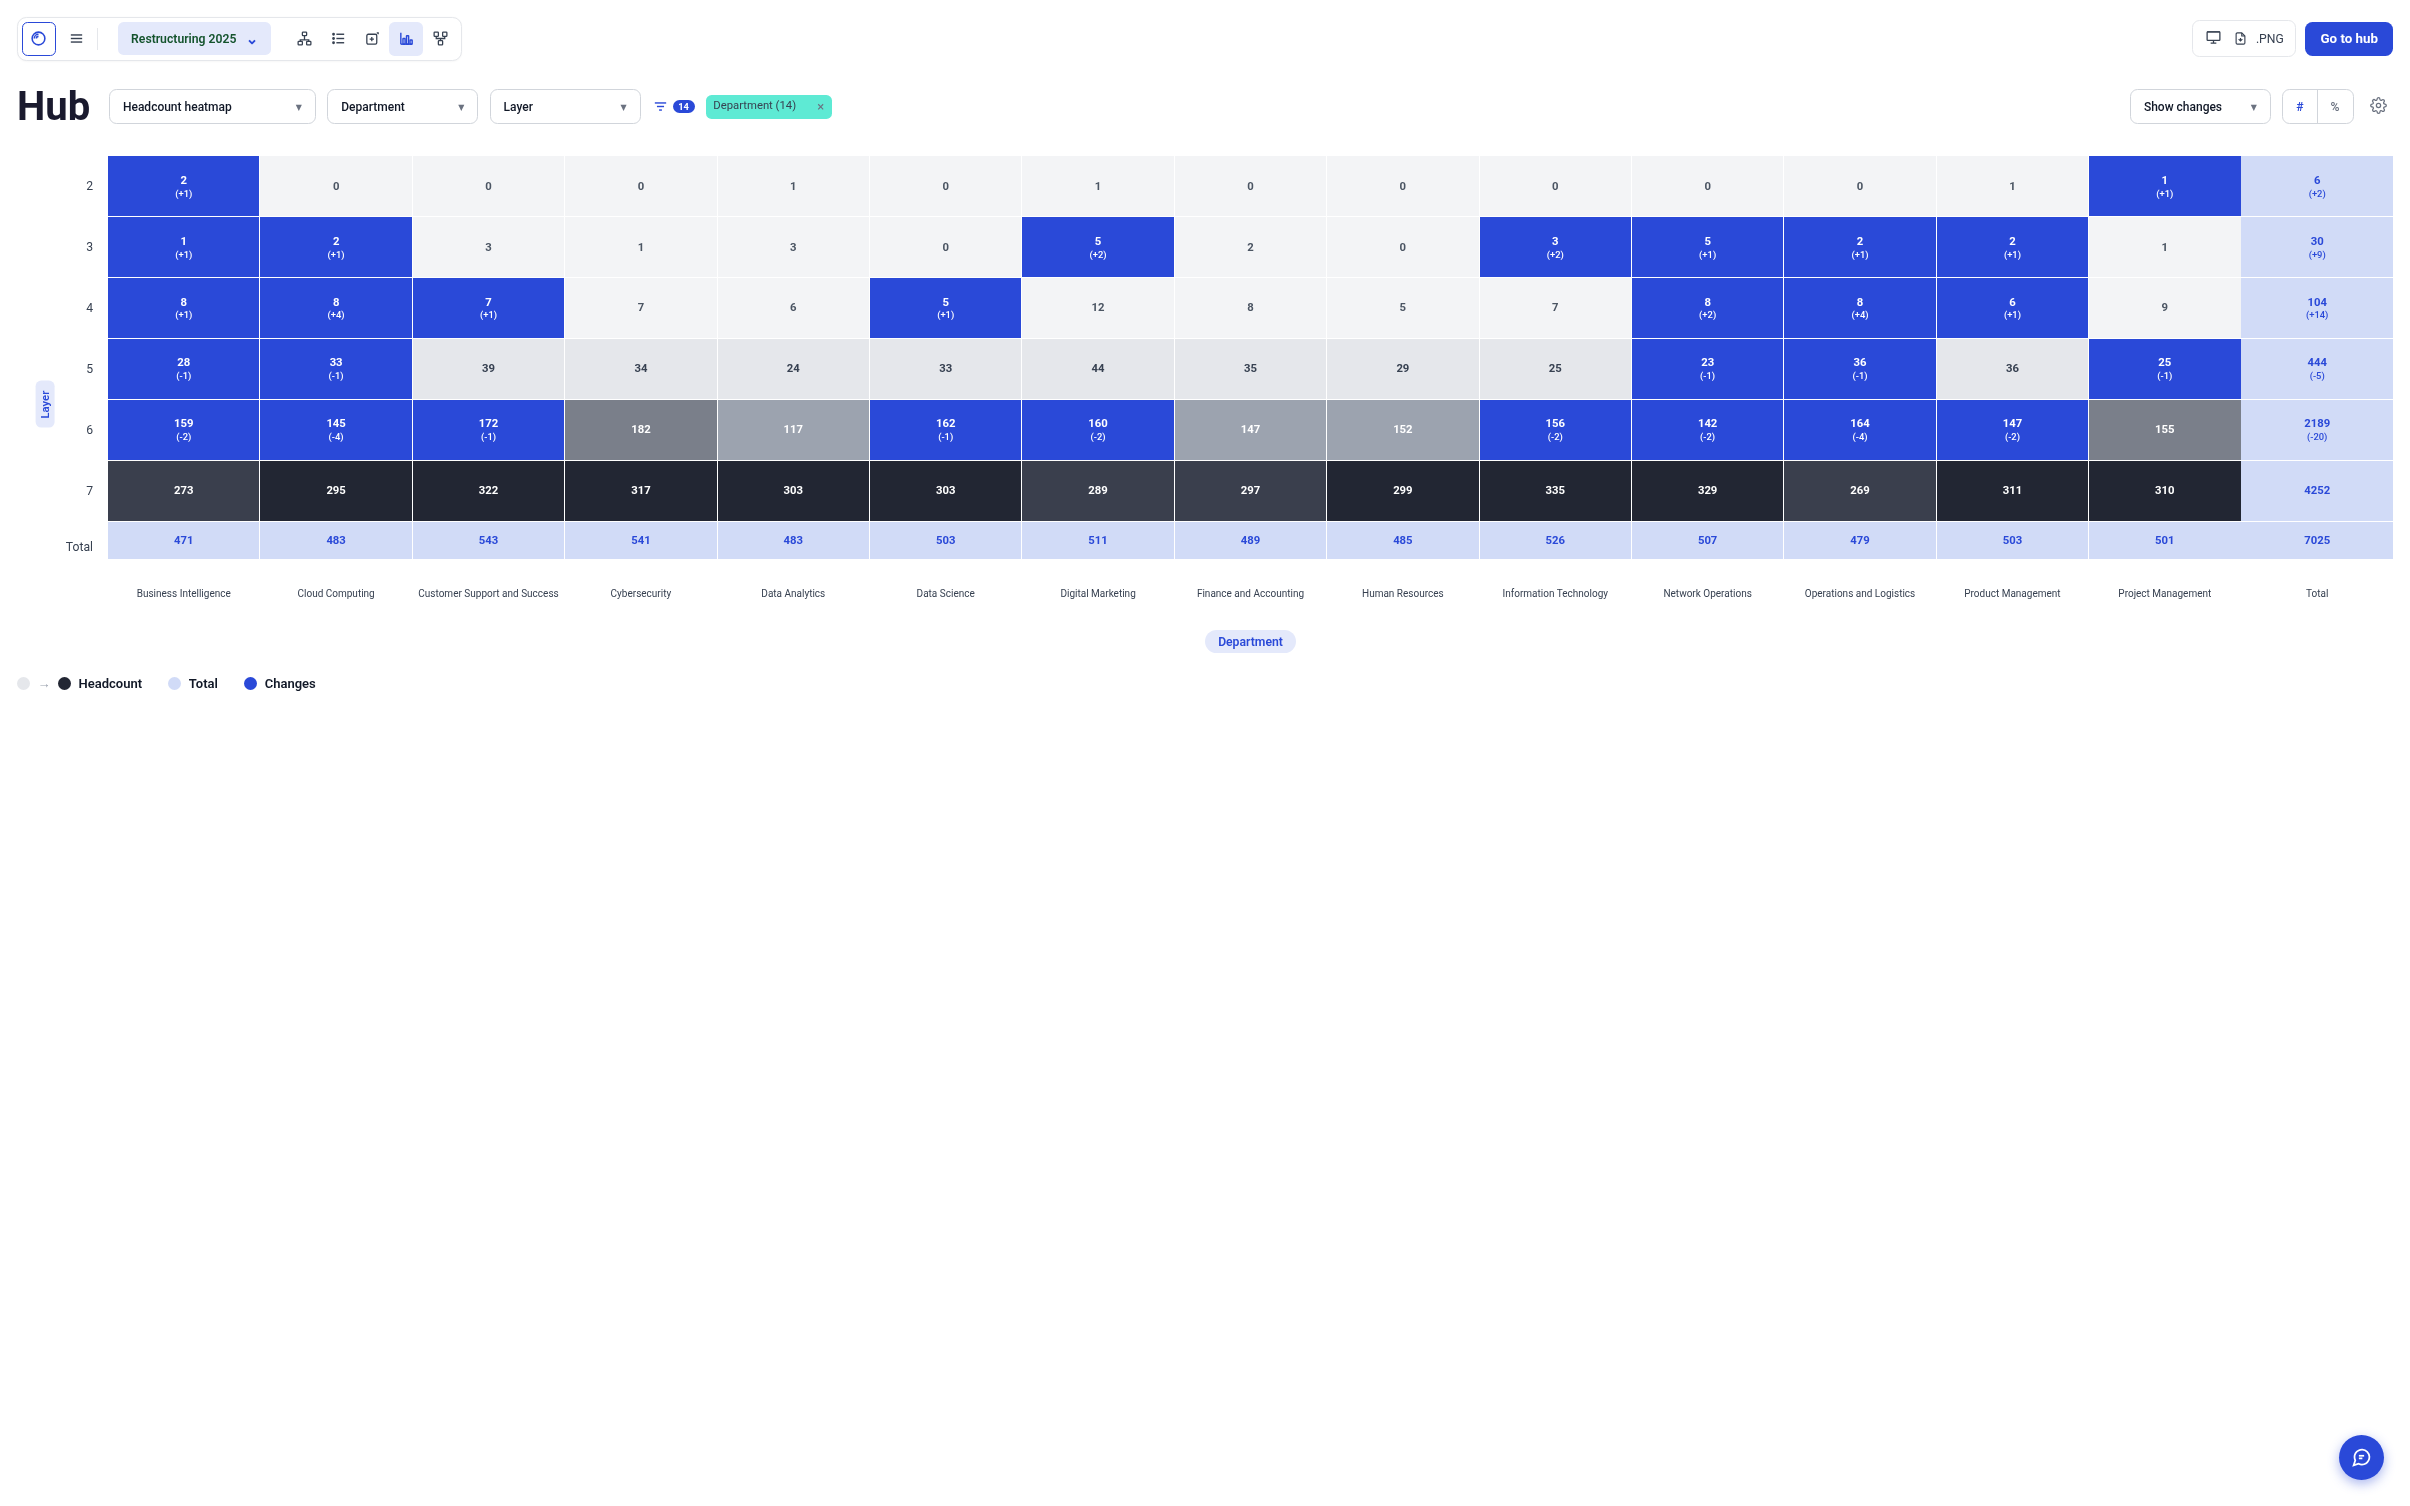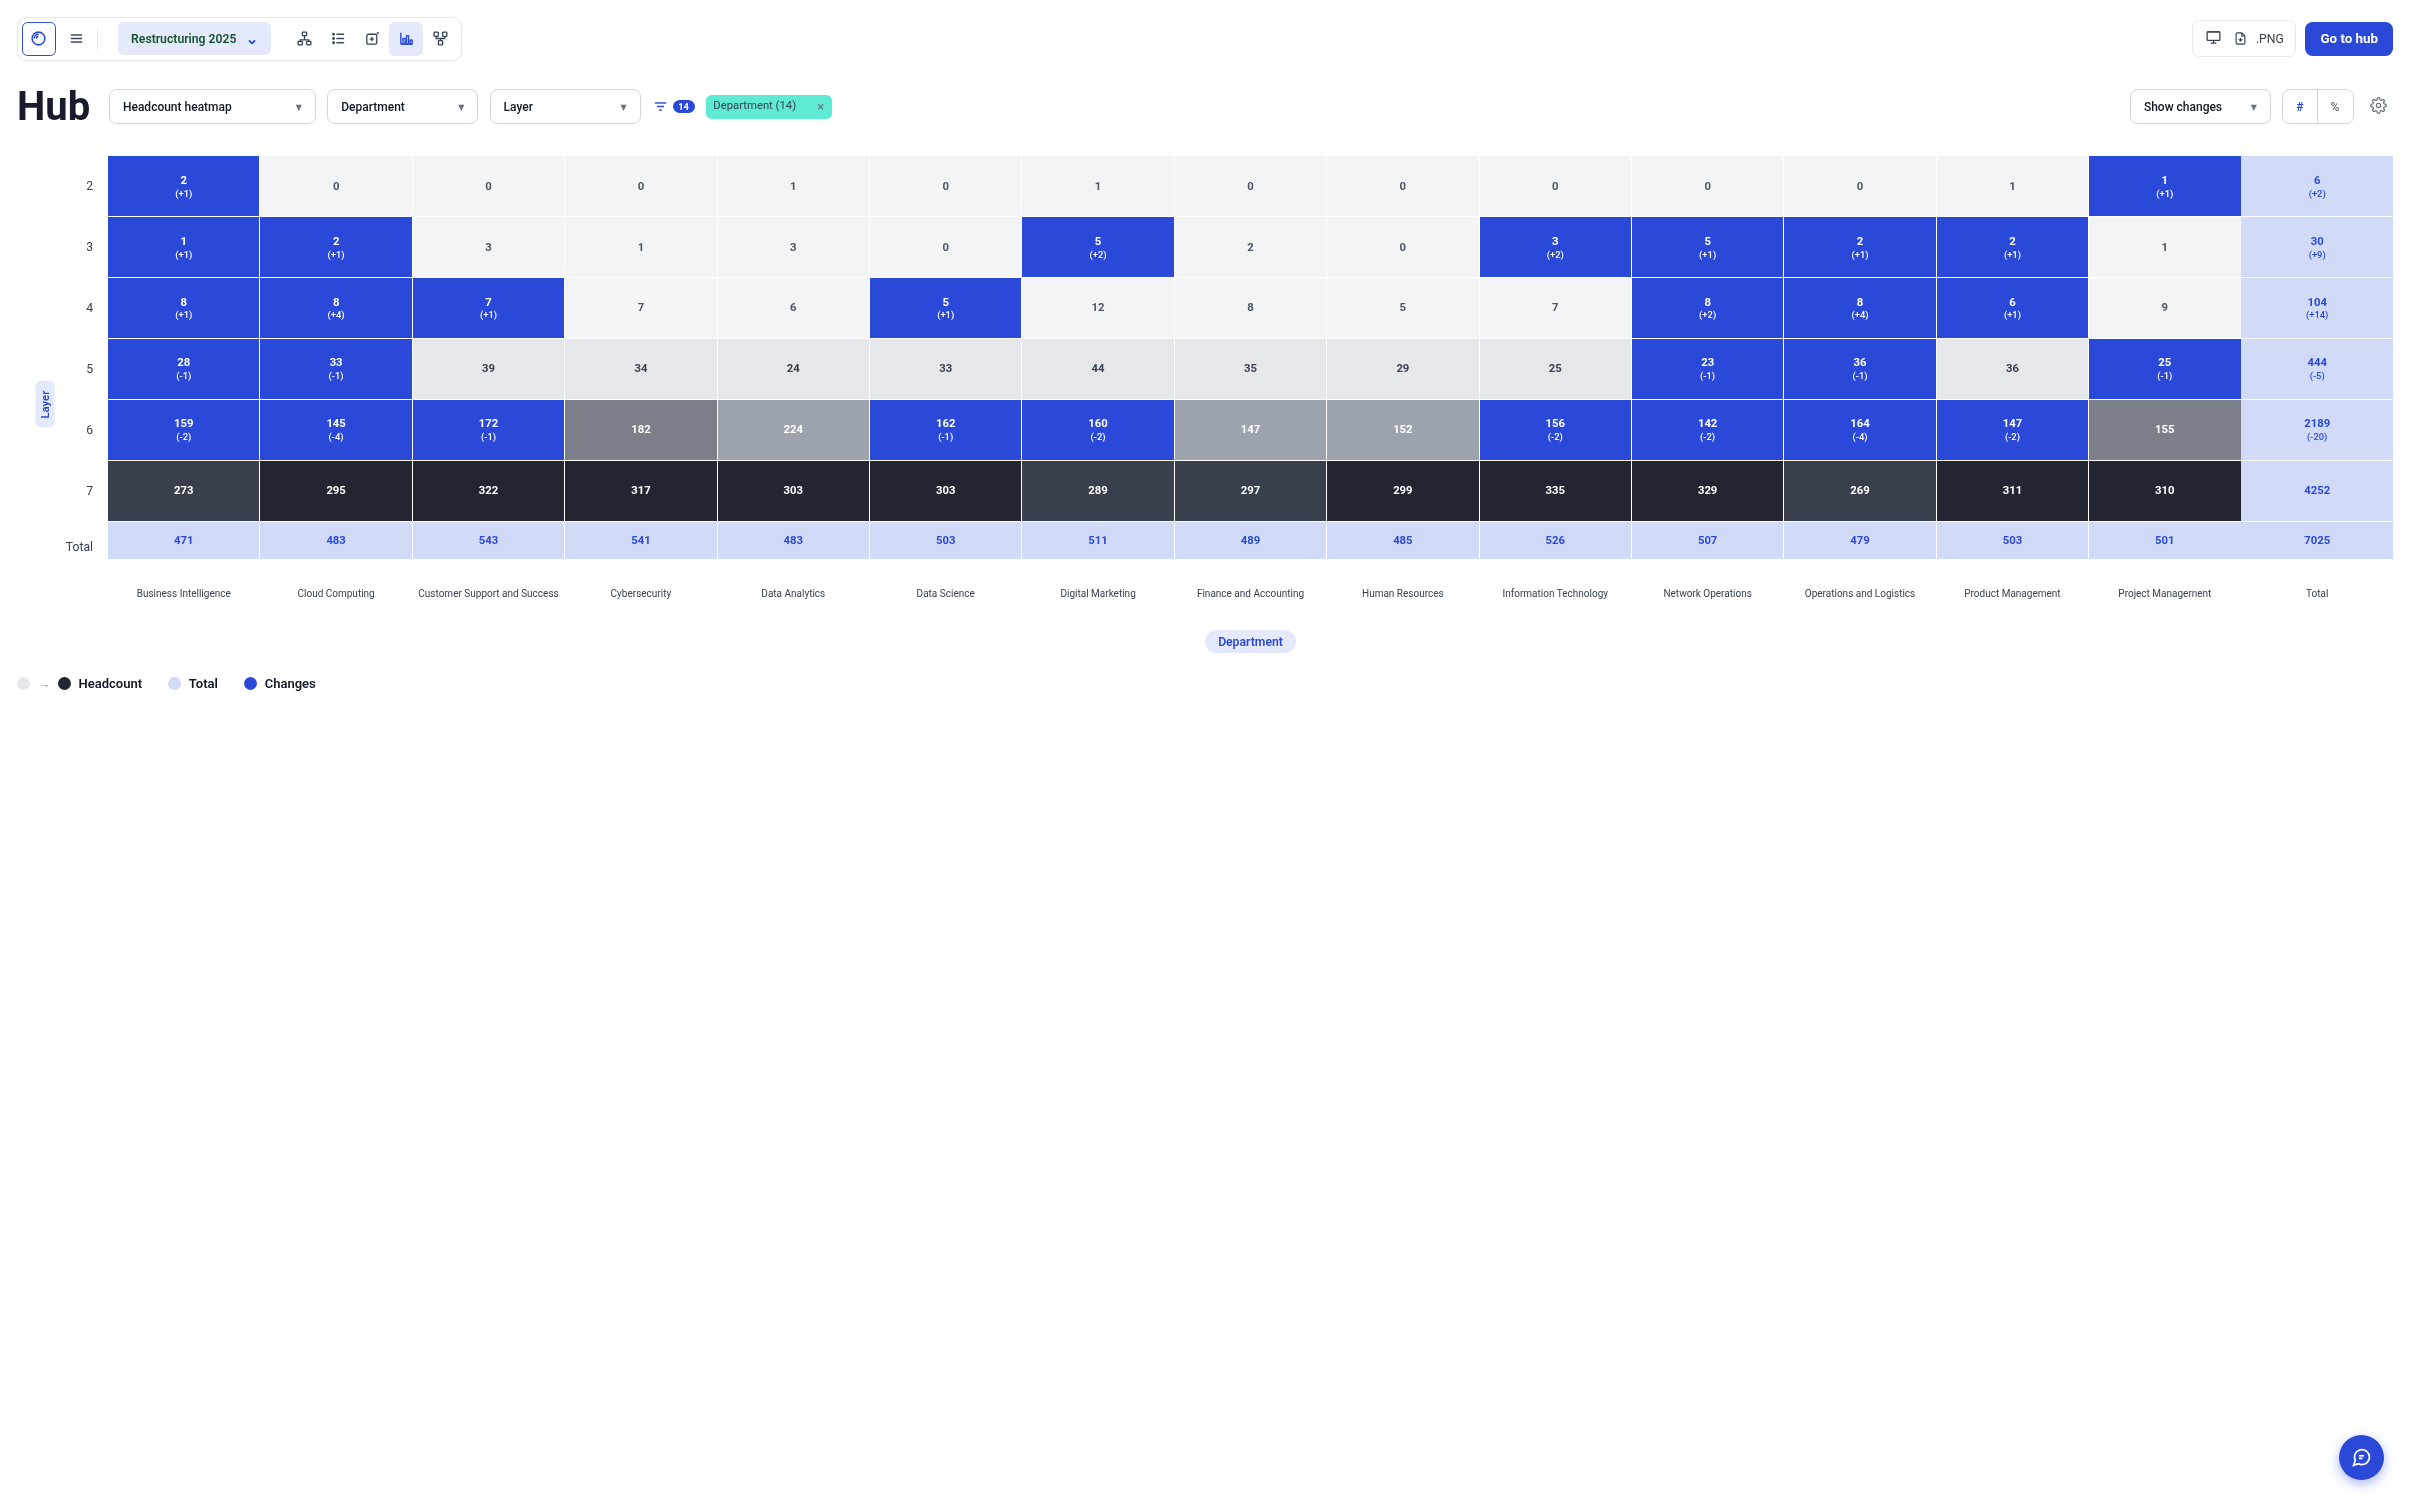--- a/index.html
+++ b/index.html
@@ -670,21 +670,21 @@
             <div class="delta">(-4)</div>
           </div>
           <div class="cell bg-change">
             <div>172</div>
             <div class="delta">(-1)</div>
           </div>
           <div class="cell bg-l3">
             <div>182</div>
           </div>
           <div class="cell bg-l2">
-            <div>224</div>
+            <div>117</div>
           </div>
           <div class="cell bg-change">
             <div>162</div>
             <div class="delta">(-1)</div>
           </div>
           <div class="cell bg-change">
             <div>160</div>
             <div class="delta">(-2)</div>
           </div>
           <div class="cell bg-l2">

